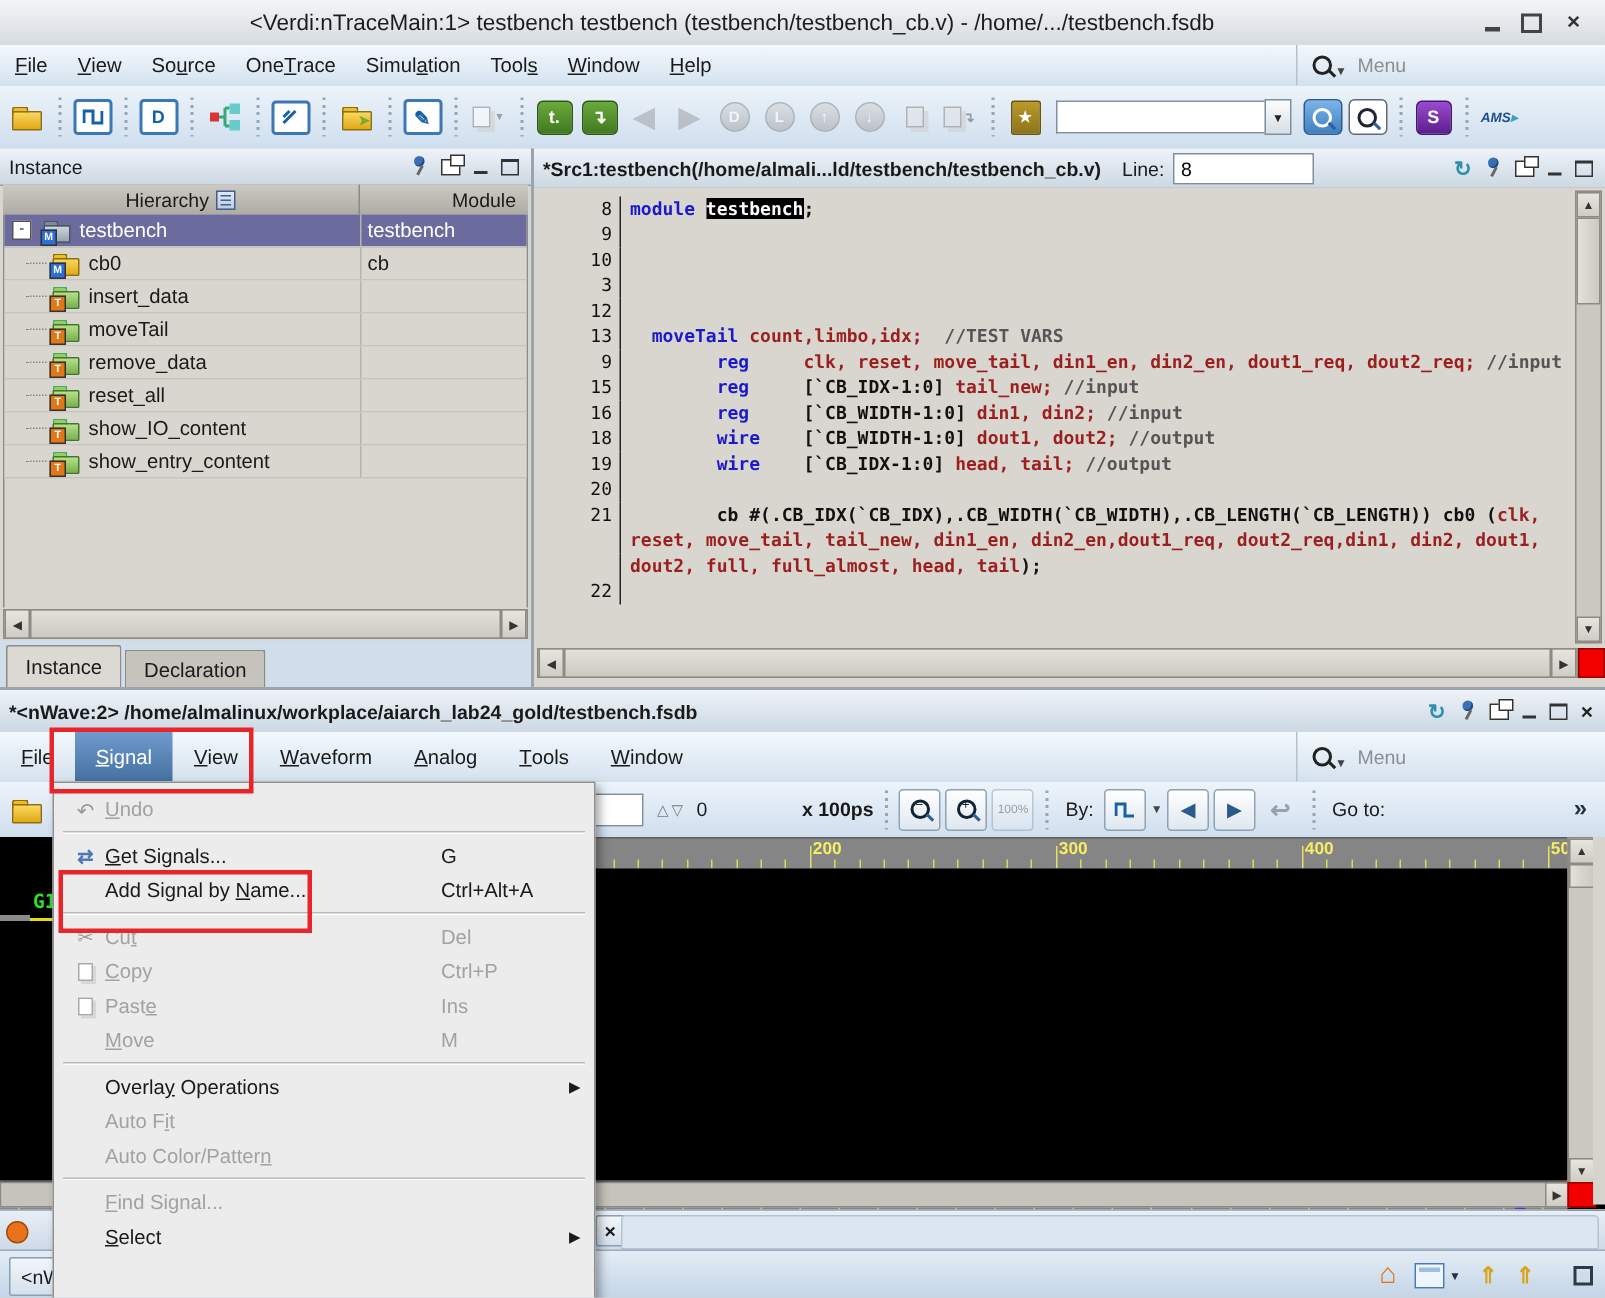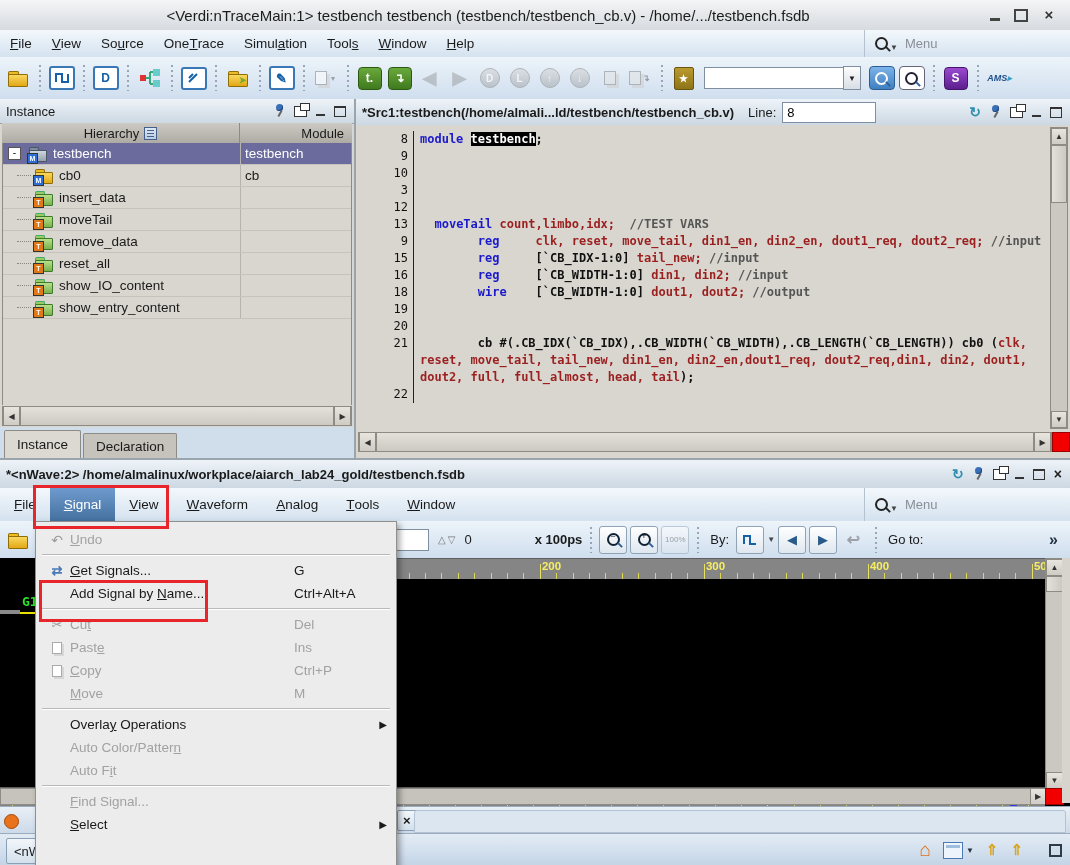--- a/index.html
+++ b/index.html
@@ -461,21 +461,21 @@
           <div class="cline"><span class="lnum">8</span><span class="ccode"><span class="c-kw">module </span><span class="c-sel">testbench</span><span class="c-pl">;</span></span></div>
           <div class="cline"><span class="lnum">9</span><span class="ccode"></span></div>
           <div class="cline"><span class="lnum">10</span><span class="ccode"></span></div>
           <div class="cline"><span class="lnum">3</span><span class="ccode"></span></div>
           <div class="cline"><span class="lnum">12</span><span class="ccode"></span></div>
           <div class="cline"><span class="lnum">13</span><span class="ccode"><span class="c-pl">  </span><span class="c-kw">moveTail</span><span class="c-id"> count,limbo,idx;</span><span class="c-cm">  //TEST VARS</span></span></div>
           <div class="cline"><span class="lnum">9</span><span class="ccode"><span class="c-pl">        </span><span class="c-kw">reg</span><span class="c-pl">     </span><span class="c-id">clk, reset, move_tail, din1_en, din2_en, dout1_req, dout2_req;</span><span class="c-cm"> //input</span></span></div>
           <div class="cline"><span class="lnum">15</span><span class="ccode"><span class="c-pl">        </span><span class="c-kw">reg</span><span class="c-pl">     [`CB_IDX-1:0] </span><span class="c-id">tail_new;</span><span class="c-cm"> //input</span></span></div>
           <div class="cline"><span class="lnum">16</span><span class="ccode"><span class="c-pl">        </span><span class="c-kw">reg</span><span class="c-pl">     [`CB_WIDTH-1:0] </span><span class="c-id">din1, din2;</span><span class="c-cm"> //input</span></span></div>
           <div class="cline"><span class="lnum">18</span><span class="ccode"><span class="c-pl">        </span><span class="c-kw">wire</span><span class="c-pl">    [`CB_WIDTH-1:0] </span><span class="c-id">dout1, dout2;</span><span class="c-cm"> //output</span></span></div>
-          <div class="cline"><span class="lnum">19</span></div>
+          <div class="cline"><span class="lnum">19</span><span class="ccode"><span class="c-pl">        </span><span class="c-kw">wire</span><span class="c-pl">    [`CB_IDX-1:0] </span><span class="c-id">head, tail;</span><span class="c-cm"> //output</span></span></div>
           <div class="cline"><span class="lnum">20</span><span class="ccode"></span></div>
           <div class="cline"><span class="lnum">21</span><span class="ccode"><span class="c-pl">        cb #(.CB_IDX(`CB_IDX),.CB_WIDTH(`CB_WIDTH),.CB_LENGTH(`CB_LENGTH)) cb0 (</span><span class="c-id">clk,</span></span></div>
           <div class="cline"><span class="lnum"></span><span class="ccode"><span class="c-id">reset, move_tail, tail_new, din1_en, din2_en,dout1_req, dout2_req,din1, din2, dout1,</span></span></div>
           <div class="cline"><span class="lnum"></span><span class="ccode"><span class="c-id">dout2, full, full_almost, head, tail</span><span class="c-pl">);</span></span></div>
           <div class="cline"><span class="lnum">22</span><span class="ccode"></span></div>
         </div>
       <div class="vsbar abs" style="right:2px;top:2px;width:16px;height:300px;">
         <span class="vsbtn">▲</span>
         <span class="vsthumb" style="height:56px;"></span>
         <span style="flex:1;"></span>
@@ -718,48 +718,48 @@
         <span class="micon">
           <span style="color:#9a9a9a;font-size:13px;">✂</span>
         </span>
         <span class="mlabel">Cu<u>t</u></span>
         <span class="msc">Del</span>
       </div>
       <div class="mitem dis">
         <span class="micon">
           <span class="ic-doc" style="width:8px;height:10px;box-shadow:2px 2px 0 0 #d7d7d7;border-color:#aaa;"></span>
         </span>
-        <span class="mlabel">Past<u>e</u></span>
-        <span class="msc">Ins</span>
+        <span class="mlabel"><u>C</u>opy</span>
+        <span class="msc">Ctrl+P</span>
       </div>
       <div class="mitem dis">
         <span class="micon">
           <span class="ic-doc" style="width:8px;height:10px;box-shadow:2px 2px 0 0 #d7d7d7;border-color:#aaa;"></span>
         </span>
-        <span class="mlabel"><u>C</u>opy</span>
-        <span class="msc">Ctrl+P</span>
+        <span class="mlabel">Past<u>e</u></span>
+        <span class="msc">Ins</span>
       </div>
       <div class="mitem dis">
         <span class="micon"></span>
         <span class="mlabel"><u>M</u>ove</span>
         <span class="msc">M</span>
       </div>
       <div class="msep"></div>
       <div class="mitem">
         <span class="micon"></span>
         <span class="mlabel">Overla<u>y</u> Operations</span>
         <span class="subarr">▶</span>
       </div>
       <div class="mitem dis">
         <span class="micon"></span>
-        <span class="mlabel">Auto Color/Patter<u>n</u></span>
+        <span class="mlabel">Auto F<u>i</u>t</span>
       </div>
       <div class="mitem dis">
         <span class="micon"></span>
-        <span class="mlabel">Auto F<u>i</u>t</span>
+        <span class="mlabel">Auto Color/Patter<u>n</u></span>
       </div>
       <div class="msep"></div>
       <div class="mitem dis">
         <span class="micon"></span>
         <span class="mlabel"><u>F</u>ind Signal...</span>
       </div>
       <div class="mitem">
         <span class="micon"></span>
         <span class="mlabel"><u>S</u>elect</span>
         <span class="subarr">▶</span>

